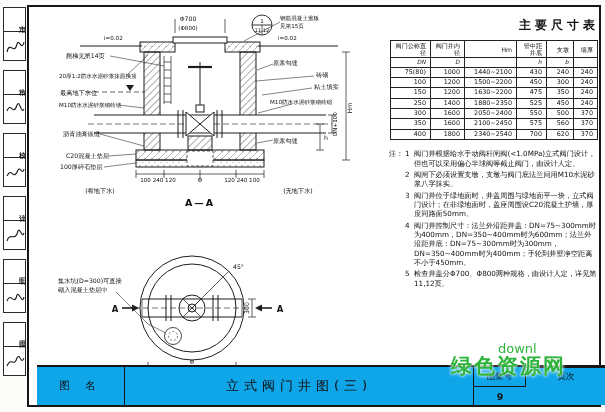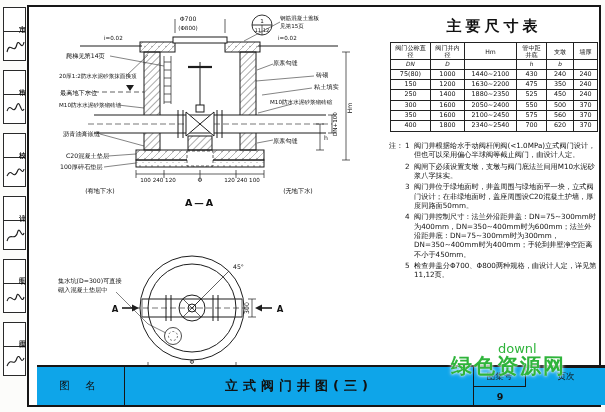--- a/index.html
+++ b/index.html
@@ -17,40 +17,40 @@
   
   .frame{position:absolute;left:27px;top:5px;width:574px;height:402px;border:2px solid #161616;background:#fff}
 
   .drawing-svg{position:absolute;left:1px;top:1px}
   svg text{stroke:none;fill:#101010}
   .t5{font-size:5.2px}.t55{font-size:5.6px}.t6{font-size:6.2px}.t8{font-size:8.5px;font-weight:bold}
   .t9{font-size:9.5px;font-weight:bold;letter-spacing:2px}
 
   
   .rightpanel{position:absolute;left:360px;top:2px;width:210px;height:368px}
-  .tbl-title{text-align:center;font-size:15px;letter-spacing:4px;color:#111;margin-top:8px;font-weight:bold}
+  .tbl-title{text-align:right;font-size:12px;letter-spacing:4px;color:#111;margin-top:8px;font-weight:bold}
   table.dims{border-collapse:collapse;table-layout:fixed;width:207px;margin:6px auto 0 1px}
-  table.dims td{border:1px solid #222;font-size:6.4px;line-height:1.15;text-align:center;
+  table.dims td{border:1px solid #222;font-size:6.4px;line-height:1.15;text-align:right;
     padding:1px 4px;color:#111;overflow:hidden}
   table.dims tr[data-name="table-header-row"] td{font-size:6.1px}
   table.dims tr[data-name="table-subheader-row"] td{font-size:5.8px;font-style:italic}
 
   .notes{margin-top:9px;display:flex;padding-right:2px}
   .notes .nlab{font-size:7.2px;color:#111;width:16px;flex:none}
   .notes .nbody{flex:1}
   .note-item{display:flex;font-size:7.2px;color:#111;line-height:1.3;margin-bottom:2px}
   .note-item .num{width:9px;flex:none}
   .note-item .ntext{flex:1}
 
   
   .titleblock{position:absolute;left:8px;bottom:0;width:100%;height:40px;border-top:2px solid #161616;
     display:flex;background:#0ea5e9}
   .tb-name{width:88px;border-right:1.5px solid #161616;display:flex;align-items:center;justify-content:center;
     font-size:10.5px;color:#111;letter-spacing:6px}
-  .tb-title{flex:1;display:flex;align-items:center;justify-content:center;font-size:13px;font-weight:bold;
+  .tb-title{flex:1;display:flex;align-items:center;justify-content:center;font-size:13px;font-weight:normal;
     letter-spacing:5px;color:#111}
   .tb-right{width:134px;border-left:1.5px solid #161616;display:grid;grid-template-columns:52px 1fr;grid-template-rows:1fr 1fr}
   .tb-cell{display:flex;align-items:center;justify-content:center;font-size:8.5px;color:#111}
   .tb-cell.lab{border-right:1px solid #161616}
   .tb-cell.r2{border-top:1px solid #161616}
   .tb-cell.val{font-weight:bold;font-size:9.5px}
 
   
   .wm-main{position:absolute;left:451px;top:352px;font-size:21px;font-weight:bold;color:#2fb43b;
     letter-spacing:2px;z-index:9;text-shadow:0 0 2px #fff,0 0 4px #fff}
@@ -330,20 +330,28 @@
             </tr>
             <tr data-name="table-row">
               <td data-name="table-cell">75(80)</td>
               <td data-name="table-cell">1000</td>
               <td data-name="table-cell">1440~2100</td>
               <td data-name="table-cell">430</td>
               <td data-name="table-cell">240</td>
               <td data-name="table-cell">240</td>
             </tr>
             <tr data-name="table-row">
+              <td data-name="table-cell">100</td>
+              <td data-name="table-cell">1200</td>
+              <td data-name="table-cell">1500~2200</td>
+              <td data-name="table-cell">450</td>
+              <td data-name="table-cell">300</td>
+              <td data-name="table-cell">240</td>
+            </tr>
+            <tr data-name="table-row">
               <td data-name="table-cell">150</td>
               <td data-name="table-cell">1200</td>
               <td data-name="table-cell">1630~2200</td>
               <td data-name="table-cell">475</td>
               <td data-name="table-cell">350</td>
               <td data-name="table-cell">240</td>
             </tr>
             <tr data-name="table-row">
               <td data-name="table-cell">250</td>
               <td data-name="table-cell">1400</td>

